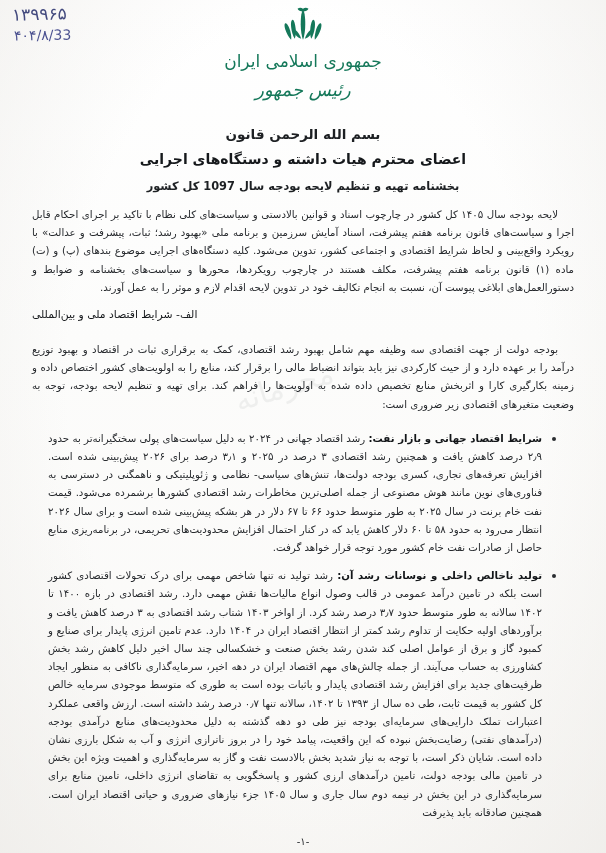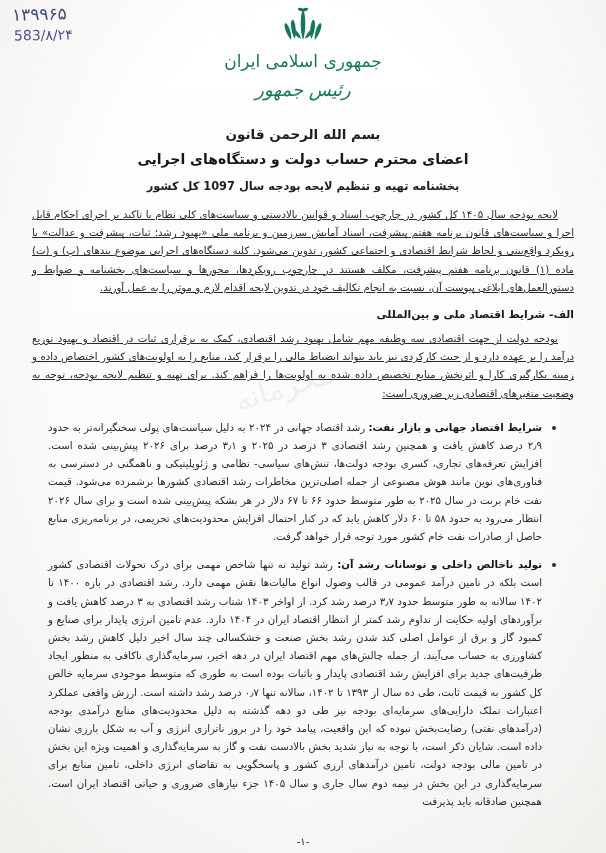--- a/index.html
+++ b/index.html
@@ -135,27 +135,27 @@
   }
   p.para {
     font-size: 10.2px;
     line-height: 18.2px;
     margin: 0 0 11px 0;
     text-align: justify;
     text-justify: inter-word;
     color: #26292d;
   }
   p.para:first-line { }
-  .indent { text-indent: 16px; text-decoration: underline; }
+  .indent { text-indent: 16px; }
   .section-title {
     font-size: 10.8px;
-    font-weight: bold;
+    font-weight: normal;
     color: #16191c;
-    margin: 4px 0 9px 0;
-    text-align: right;
+    margin: 4px 0 20px 0;
+    text-align: left;
   }
   ul.bullets {
     list-style: none;
     margin: 16px;
     padding: 0;
   }
   ul.bullets > li {
     position: relative;
     padding-right: 16px;
     margin-bottom: 10px;
@@ -193,21 +193,21 @@
 <body>
 
 <div class="page">
 
   <div class="paper-tint"></div>
 
   <div class="watermark">محرمانه</div>
 
   <div class="handwrite">
     <div class="hw-number">۱۳۹۹۶۵</div>
-    <div class="hw-date">583/۸/۲۴</div>
+    <div class="hw-date">۴۰۴/۸/33</div>
   </div>
 
   <div class="emblem-block">
     <svg class="emblem-mark" viewBox="0 0 100 92" aria-hidden="true">
       <g fill="#15785a">
         <path d="M50 10 c3 0 5 14 5 30 c0 14 -2 26 -5 34 c-3 -8 -5 -20 -5 -34 c0 -16 2 -30 5 -30 z"></path>
         <path d="M27 30 c3 -1 6 9 7 20 c1 9 0 17 -2 22 c-4 -6 -7 -16 -8 -26 c-1 -9 0 -15 3 -16 z"></path>
         <path d="M73 30 c-3 -1 -6 9 -7 20 c-1 9 0 17 2 22 c4 -6 7 -16 8 -26 c1 -9 0 -15 -3 -16 z"></path>
         <path d="M11 38 c3 -2 8 6 11 16 c2 8 3 15 2 20 c-5 -5 -10 -14 -13 -23 c-2 -7 -2 -12 0 -13 z"></path>
         <path d="M89 38 c-3 -2 -8 6 -11 16 c-2 8 -3 15 -2 20 c5 -5 10 -14 13 -23 c2 -7 2 -12 0 -13 z"></path>
@@ -216,21 +216,21 @@
         <path d="M38 6 c4 -3 8 -3 12 0 c4 -3 8 -3 12 0 c-2 4 -6 6 -12 6 c-6 0 -10 -2 -12 -6 z"></path>
       </g>
     </svg>
     <div class="emblem-line1">جمهوری اسلامی ایران</div>
     <div class="emblem-line2">رئیس جمهور</div>
   </div>
 
   <div class="doc-body">
 
     <div class="basmala">بسم الله الرحمن قانون</div>
-    <div class="addressee">اعضای محترم حساب دولت و دستگاه‌های اجرایی</div>
+    <div class="addressee">اعضای محترم هیات داشته و دستگاه‌های اجرایی</div>
     <div class="subject">بخشنامه تهیه و تنظیم لایحه بودجه سال 1097 کل کشور</div>
 
     <p class="para indent">لایحه بودجه سال ۱۴۰۵ کل کشور در چارچوب اسناد و قوانین بالادستی و سیاست‌های کلی نظام با تاکید بر اجرای احکام قابل اجرا و سیاست‌های قانون برنامه هفتم پیشرفت، اسناد آمایش سرزمین و برنامه ملی «بهبود رشد؛ ثبات، پیشرفت و عدالت» با رویکرد واقع‌بینی و لحاظ شرایط اقتصادی و اجتماعی کشور، تدوین می‌شود. کلیه دستگاه‌های اجرایی موضوع بندهای (پ) و (ت) ماده (۱) قانون برنامه هفتم پیشرفت، مکلف هستند در چارچوب رویکردها، محورها و سیاست‌های بخشنامه و ضوابط و دستورالعمل‌های ابلاغی پیوست آن، نسبت به انجام تکالیف خود در تدوین لایحه اقدام لازم و موثر را به عمل آورند.</p>
 
     <div class="section-title">الف- شرایط اقتصاد ملی و بین‌المللی</div>
 
     <p class="para indent">بودجه دولت از جهت اقتصادی سه وظیفه مهم شامل بهبود رشد اقتصادی، کمک به برقراری ثبات در اقتصاد و بهبود توزیع درآمد را بر عهده دارد و از حیث کارکردی نیز باید بتواند انضباط مالی را برقرار کند، منابع را به اولویت‌های کشور اختصاص داده و زمینه بکارگیری کارا و اثربخش منابع تخصیص داده شده به اولویت‌ها را فراهم کند. برای تهیه و تنظیم لایحه بودجه، توجه به وضعیت متغیرهای اقتصادی زیر ضروری است:</p>
 
     <ul class="bullets">
       <li>

